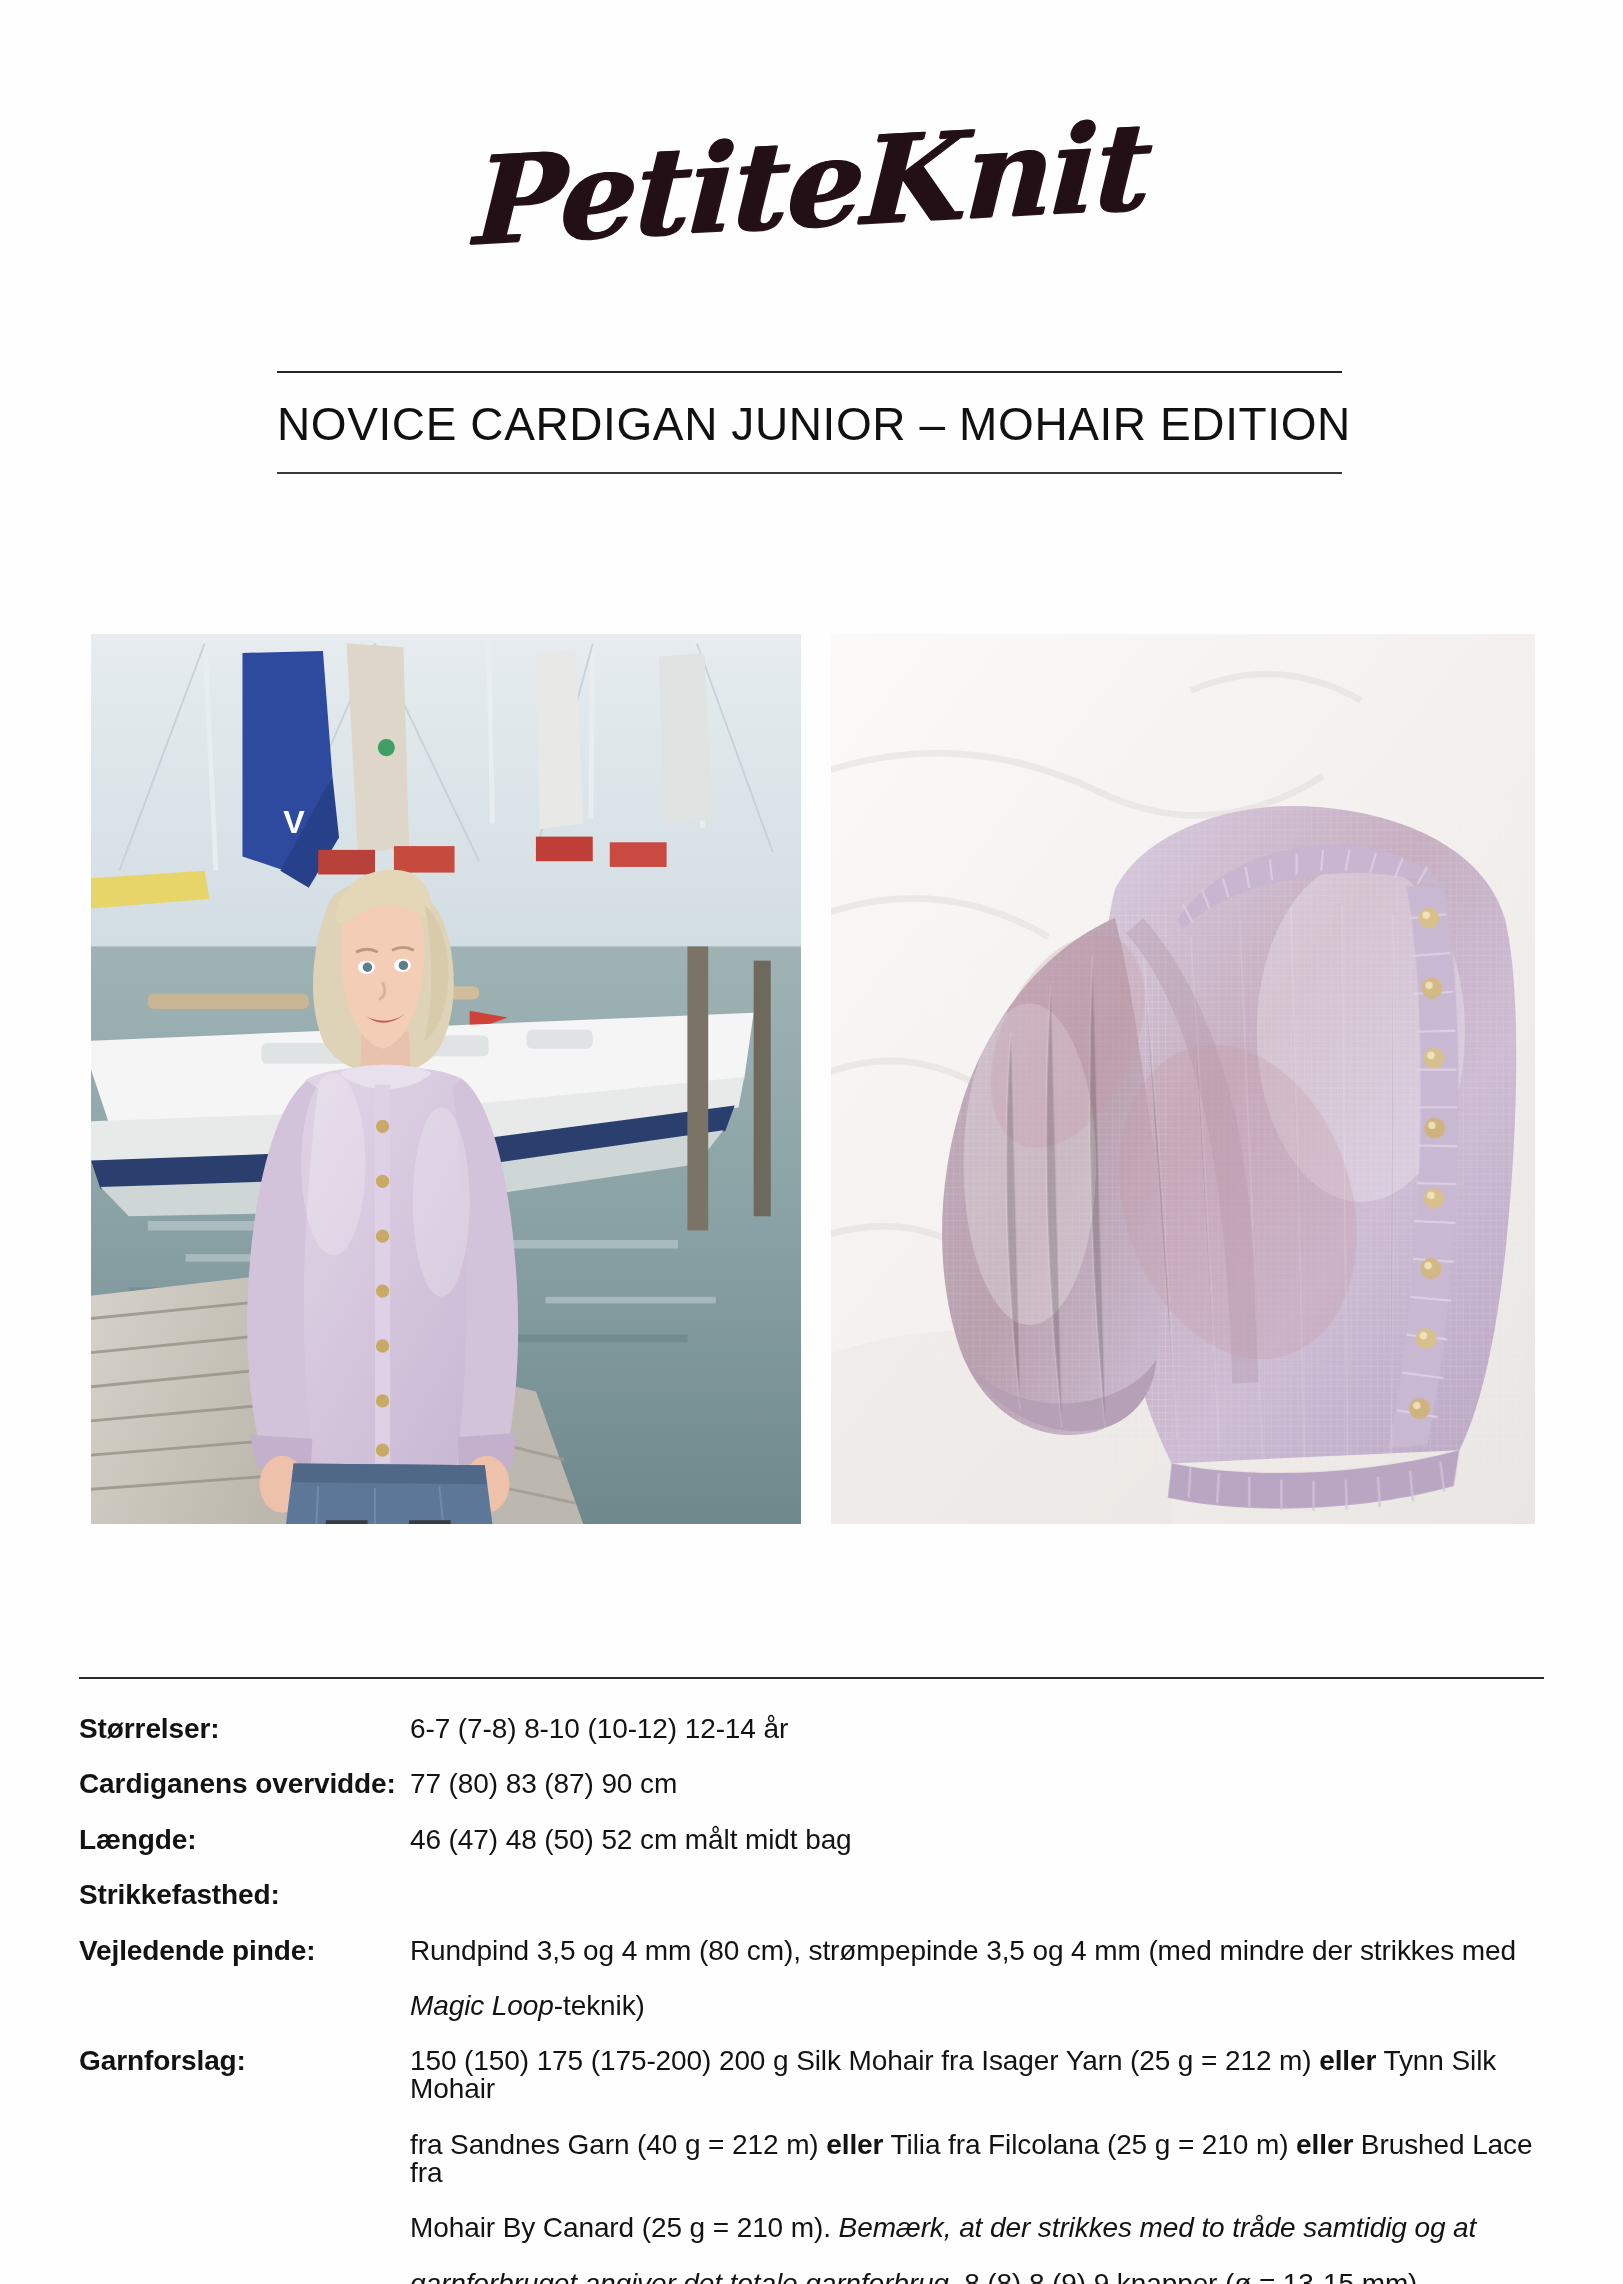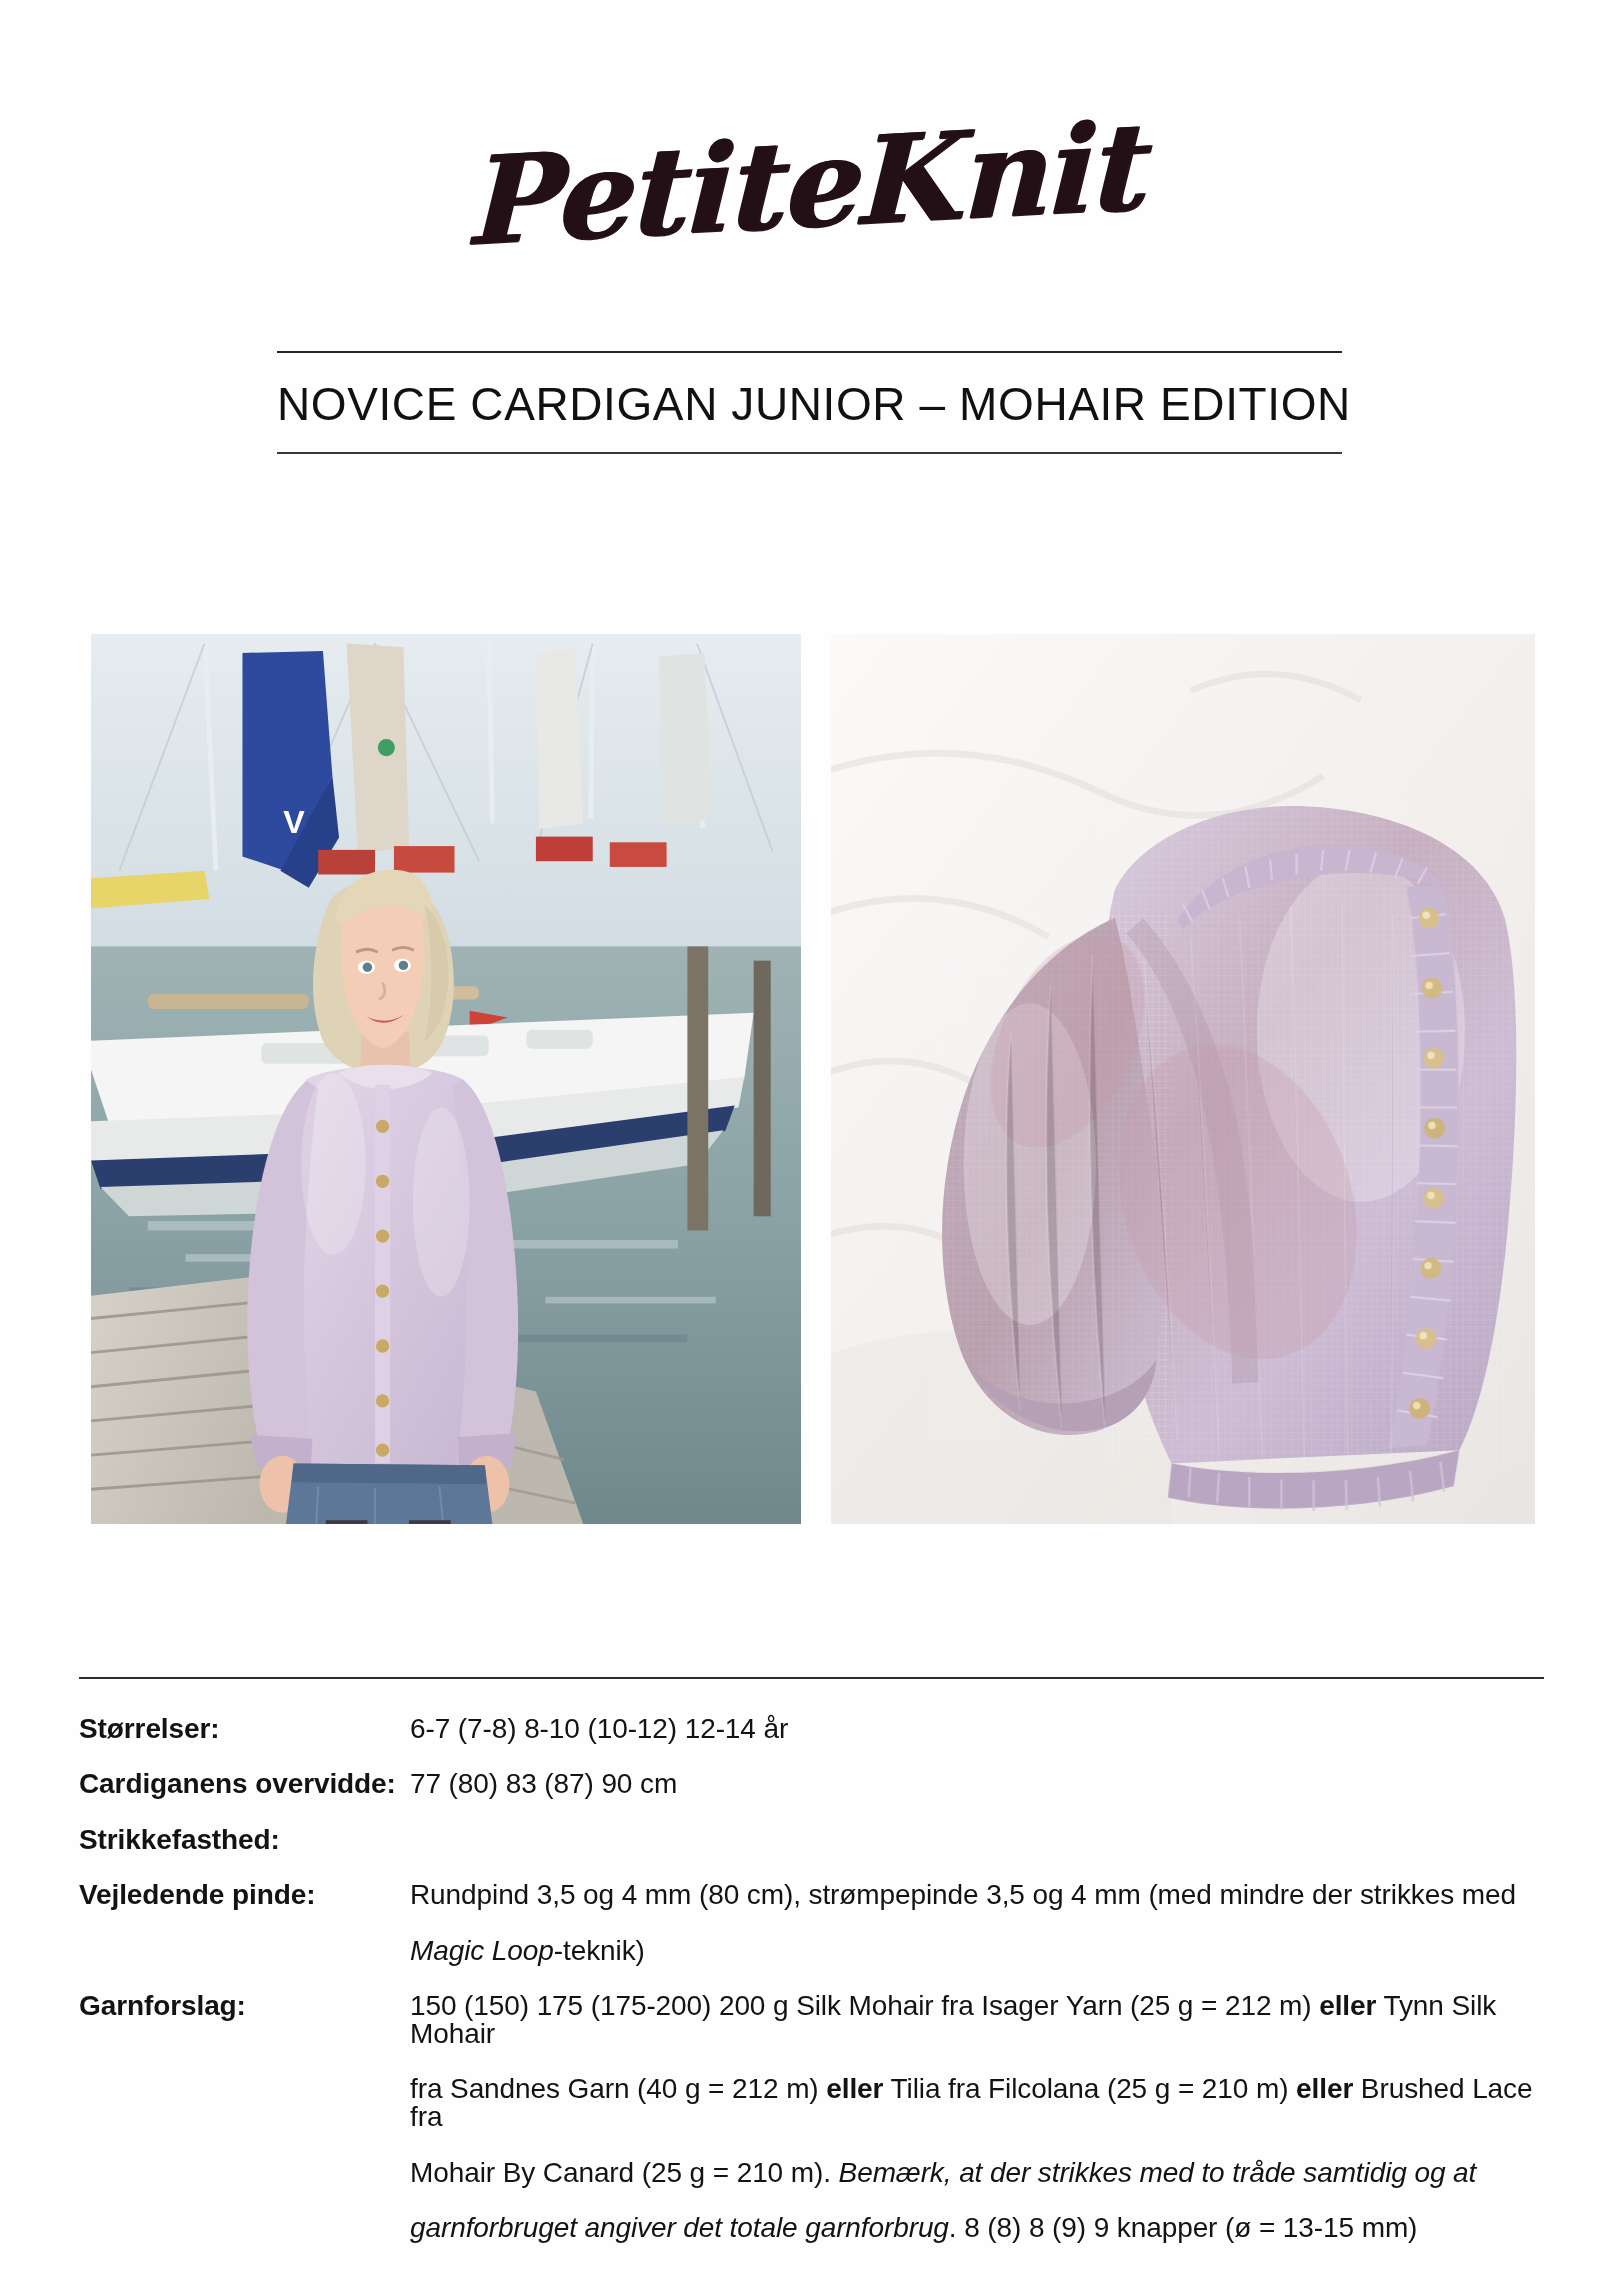--- a/index.html
+++ b/index.html
@@ -40,21 +40,21 @@
     color: #231016;
     transform: rotate(-3deg) skewX(-6deg);
     line-height: 1;
     text-shadow: 0.9px 0.9px 0 #2d161d, 1.9px 0 0 #1d0d12;
   }
 
   
   .title-block {
     position: absolute;
     left: 277px;
-    top: 351px;
+    top: 371px;
     width: 1065px;
   }
   .rule {
     height: 1.9px;
     background: #262626;
     width: 100%;
   }
   .rule.thin { height: 1.9px; background: #3a3a3a; }
   .doc-title {
     font-size: 46px;
@@ -470,20 +470,26 @@
       <div class="spec-row">
         <div class="spec-label">Størrelser:</div>
         <div class="spec-value">
           <span class="ln"><span>6-7 (7-8) 8-10 (10-12) 12-14 år</span></span>
         </div>
       </div>
       <div class="spec-row">
         <div class="spec-label">Cardiganens overvidde:</div>
         <div class="spec-value">
           <span class="ln"><span>77 (80) 83 (87) 90 cm</span></span>
+        </div>
+      </div>
+      <div class="spec-row">
+        <div class="spec-label">Længde:</div>
+        <div class="spec-value">
+          <span class="ln"><span>46 (47) 48 (50) 52 cm målt midt bag</span></span>
         </div>
       </div>
       <div class="spec-row">
         <div class="spec-label">Strikkefasthed:</div>
       </div>
       <div class="spec-row">
         <div class="spec-label">Vejledende pinde:</div>
         <div class="spec-value">
           <span class="ln"><span>Rundpind 3,5 og 4 mm (80 cm), strømpepinde 3,5 og 4 mm (med mindre der strikkes med</span></span>
           <span class="ln"><span class="it">Magic Loop</span><span>-teknik)</span></span>

